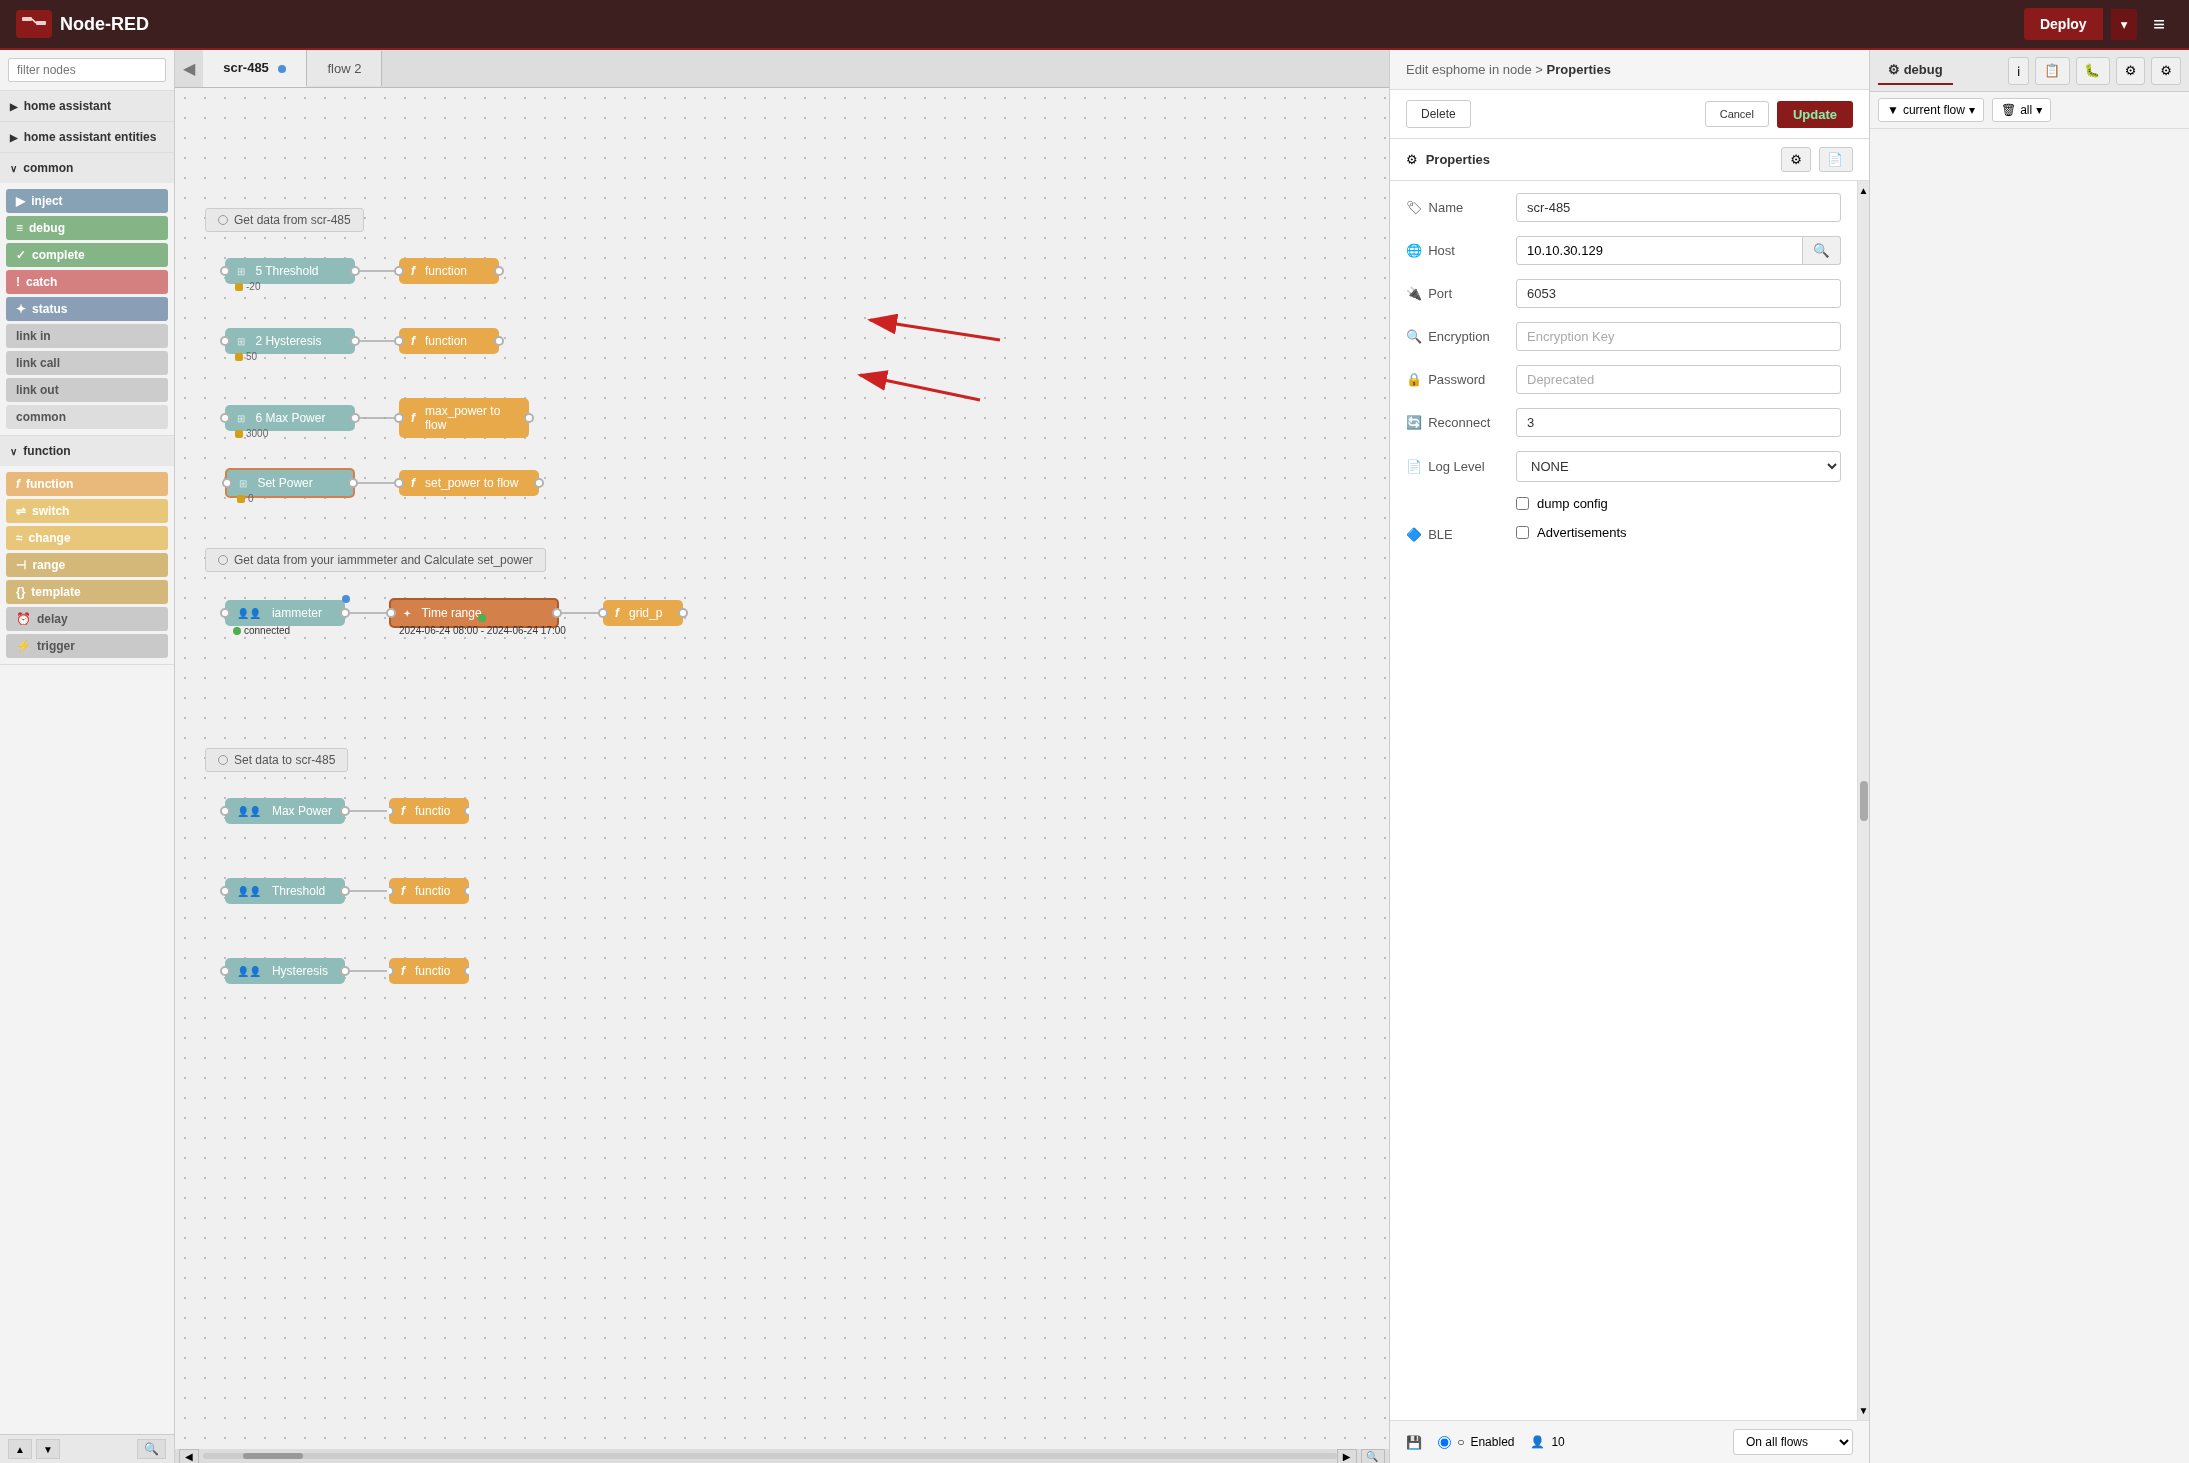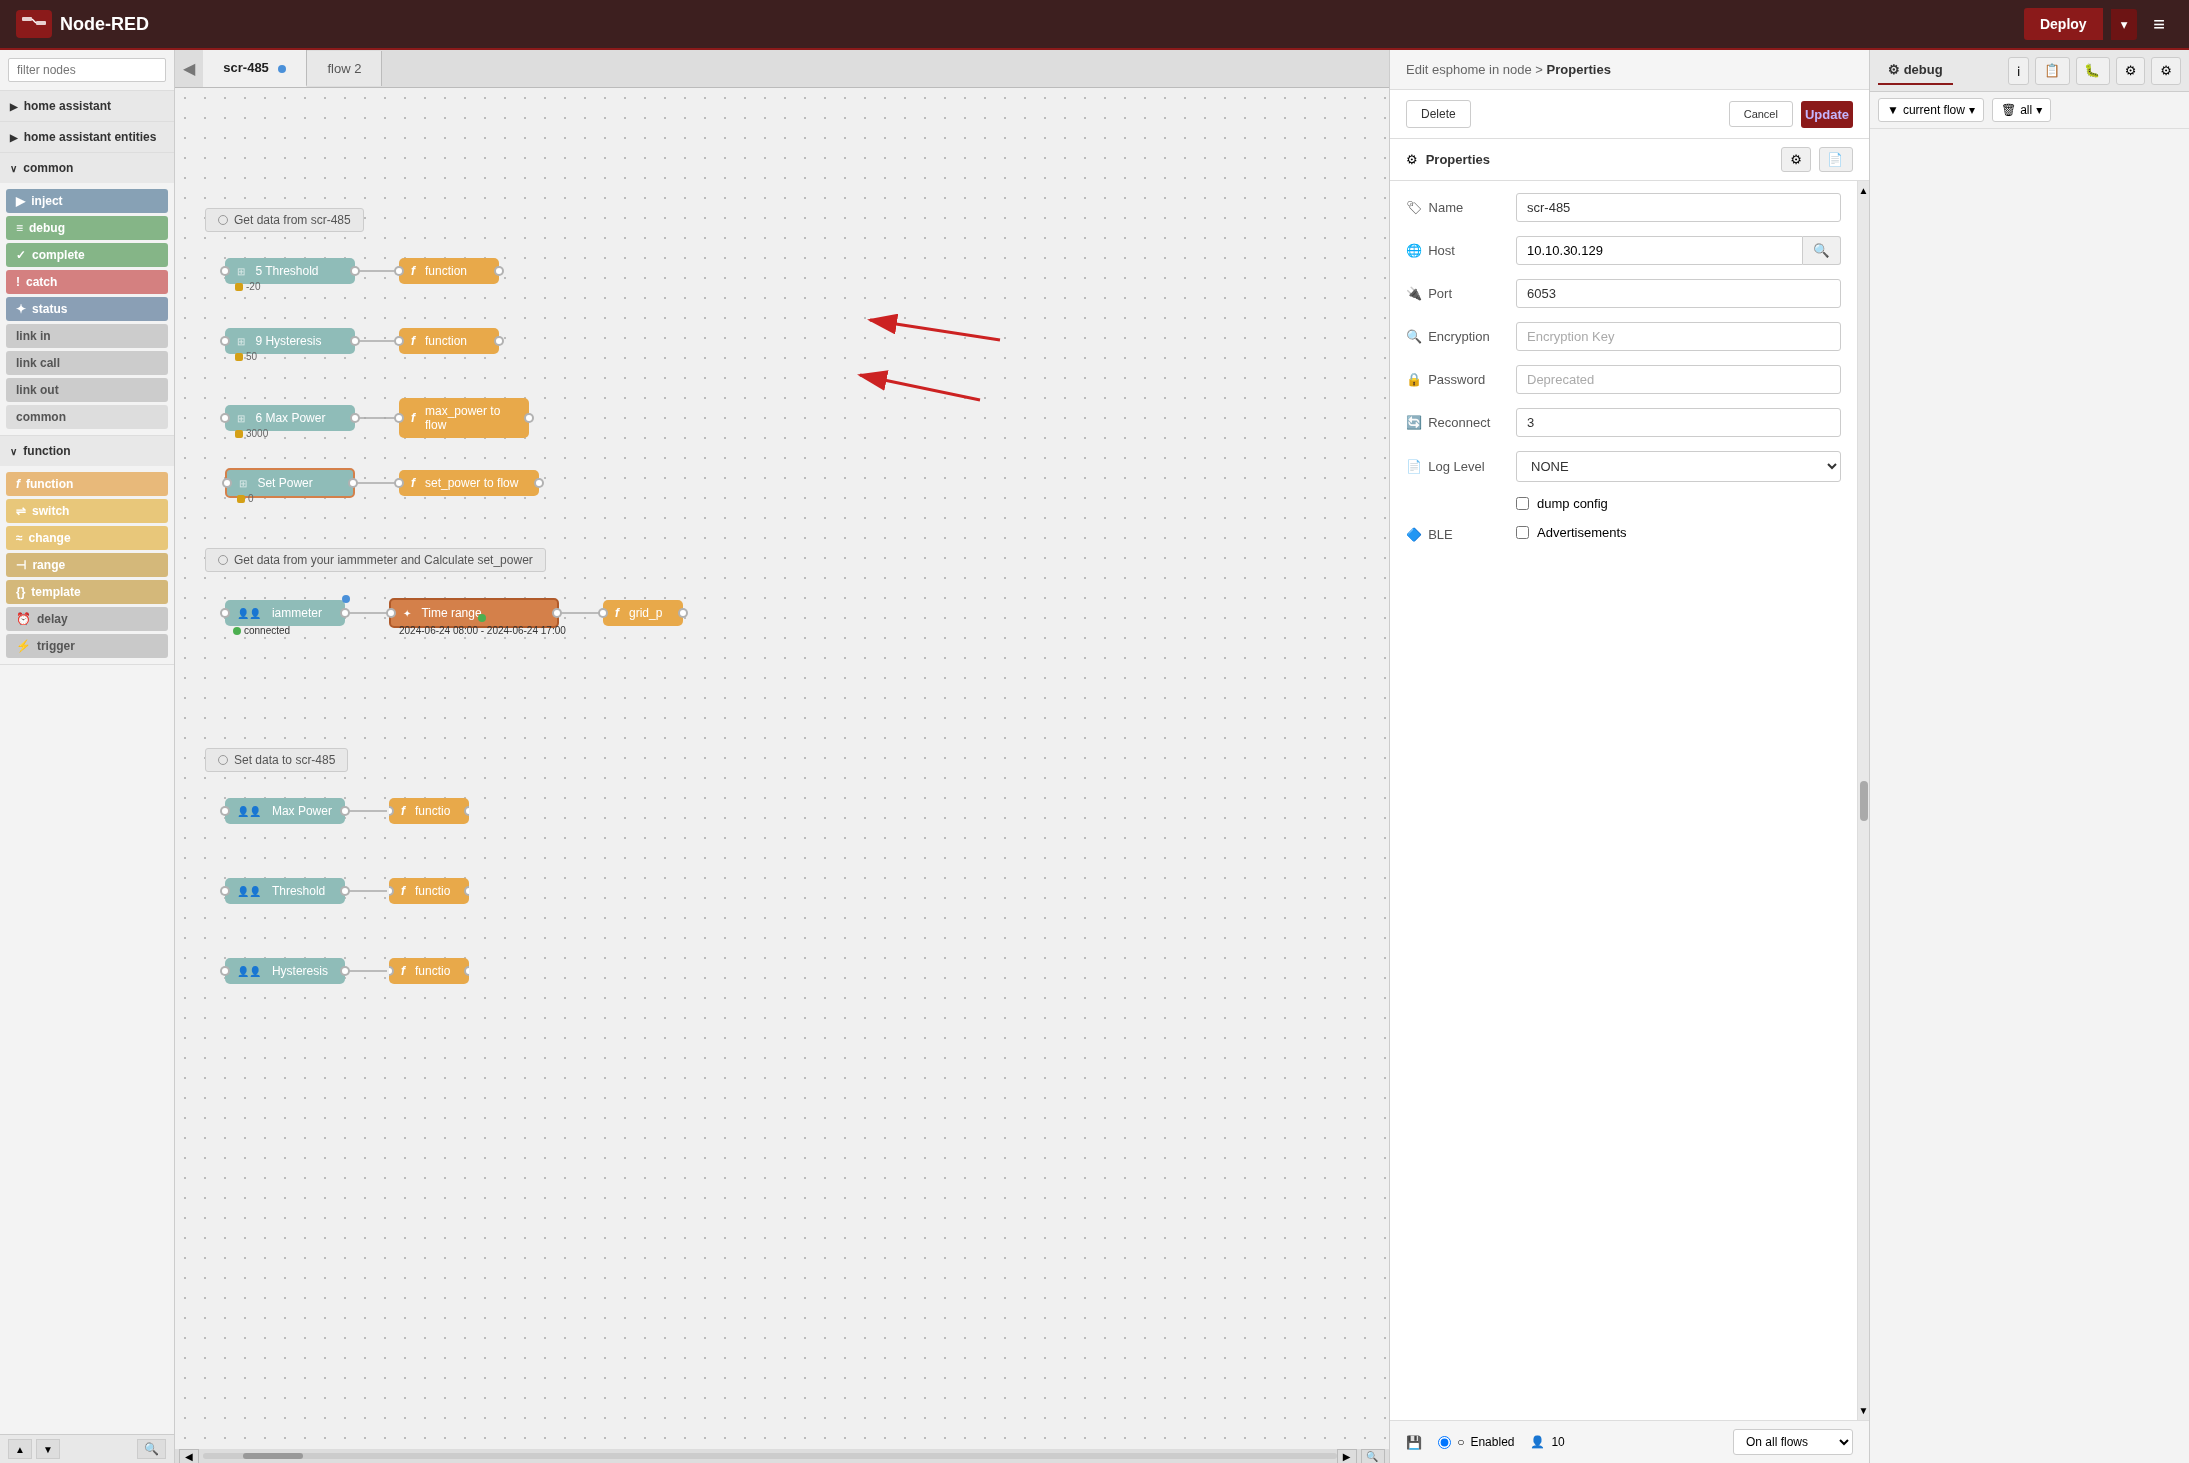--- a/index.html
+++ b/index.html
@@ -79,21 +79,21 @@
     .blue-dot { width: 8px; height: 8px; background: #4a90d9; border-radius: 50%; display: inline-block; position: absolute; top: -5px; right: -5px; }
 
     
     .edit-panel { width: 480px; background: #fff; border-left: 1px solid #ccc; display: flex; flex-direction: column; }
     .edit-panel-header { padding: 12px 16px; border-bottom: 1px solid #ddd; background: #f5f5f5; }
     .edit-panel-title { font-size: 13px; color: #666; }
     .edit-panel-title strong { color: #333; }
     .edit-panel-actions { display: flex; gap: 8px; padding: 10px 16px; border-bottom: 1px solid #ddd; align-items: center; }
     .btn-delete { padding: 6px 14px; background: #fff; border: 1px solid #ccc; border-radius: 3px; cursor: pointer; font-size: 12px; color: #333; }
     .btn-cancel { padding: 6px 14px; background: #fff; border: 1px solid #ccc; border-radius: 3px; cursor: pointer; font-size: 11px; color: #333; margin-left: auto; }
-    .btn-update { padding: 6px 4px; background: #8b1a1a; color: #c4b5fd; border: none; border-radius: 3px; cursor: pointer; font-size: 13px; font-weight: bold; }
+    .btn-update { padding: 6px 16px; background: #8b1a1a; color: #86efac; border: none; border-radius: 3px; cursor: pointer; font-size: 13px; font-weight: bold; }
     .props-tabs { display: flex; gap: 8px; padding: 8px 16px; border-bottom: 1px solid #ddd; align-items: center; }
     .props-tab-active { font-weight: bold; font-size: 13px; color: #333; display: flex; align-items: center; gap: 6px; }
     .props-icons { margin-left: auto; display: flex; gap: 8px; }
     .props-icon-btn { background: #f0f0f0; border: 1px solid #ccc; border-radius: 3px; padding: 4px 8px; cursor: pointer; font-size: 13px; }
     .form-scroll { flex: 1; overflow-y: auto; padding: 12px 16px; }
     .form-row { display: flex; align-items: center; margin-bottom: 14px; }
     .form-label { width: 110px; font-size: 13px; color: #555; display: flex; align-items: center; gap: 6px; flex-shrink: 0; }
     .form-control { flex: 1; border: 1px solid #ccc; border-radius: 3px; padding: 6px 10px; font-size: 13px; color: #333; background: #fff; }
     .form-control::placeholder { color: #aaa; }
     .form-control-with-btn { display: flex; flex: 1; gap: 0; }
@@ -295,21 +295,21 @@
             <span style="font-style:italic;font-weight:bold;margin-right:4px;">f</span>
             <span>function</span>
             <div class="port-right"></div>
           </div>
         </div>
         
         <div style="position:absolute;top:120px;left:20px;display:flex;align-items:center;">
           <div class="flow-node node-sensor" style="width:130px;position:relative;">
             <div class="port-left"></div>
             <span style="font-size:10px;margin-right:4px;opacity:0.7;">⊞</span>
-            <span>9 Hysteresis</span>
+            <span>2 Hysteresis</span>
             <div class="port-right"></div>
             <div class="node-badge">
               <div class="badge-dot"></div>
               <span>50</span>
             </div>
           </div>
           <svg width="40" height="2" style="margin:0 2px;">
               <line x1="0" y1="1" x2="40" y2="1" stroke="#aaa" stroke-width="1.5"></line>
             </svg>
           <div class="flow-node node-func" style="width:100px;position:relative;">

